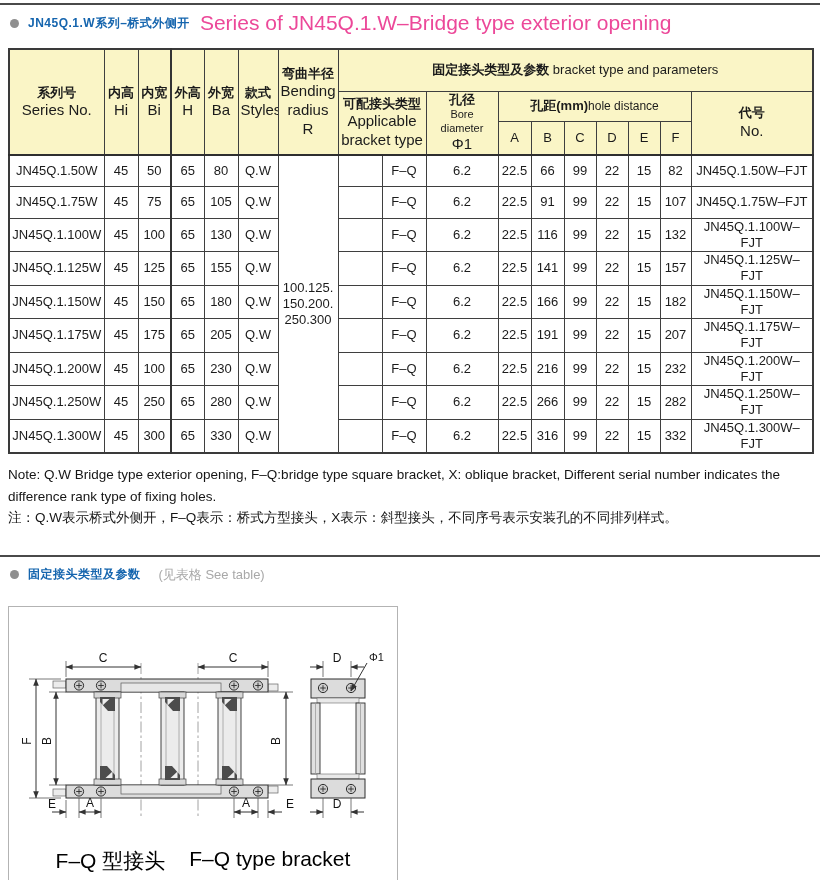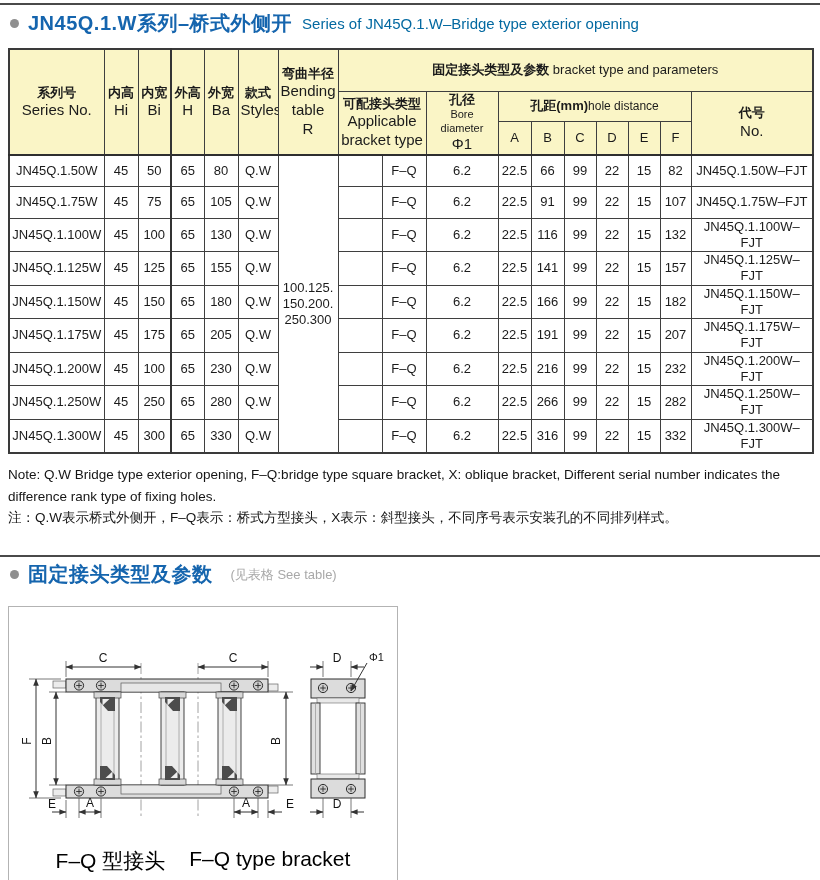--- a/index.html
+++ b/index.html
@@ -2,22 +2,22 @@
 <html><head>
 <meta charset="utf-8">
 <style>
   html,body{margin:0;padding:0;width:820px;height:880px;background:#ffffff;overflow:hidden;
     font-family:"Liberation Sans","DejaVu Sans",sans-serif;color:#1b1b1b;}
   .rule{height:2px;background:#4a4a4a;}
   .rule-top{margin-top:3px;}
   .rule-mid{margin-top:26px;}
   .section-heading{display:flex;align-items:center;padding-left:10px;margin-top:6px;height:24px;}
   .bullet{width:9px;height:9px;border-radius:50%;background:#8f8f8f;margin-right:9px;flex:0 0 auto;}
-  .h-zh{font-size:20px;font-weight:bold;color:#1565ae;letter-spacing:0.5px;}
-  .h-en{font-size:15px;color:#0369a1;margin-left:10px;}
+  .h-zh{font-size:12px;font-weight:bold;color:#1565ae;letter-spacing:0.5px;}
+  .h-en{font-size:21px;color:#ec4899;margin-left:10px;}
   .h-aside{font-size:13px;color:#a8a8a8;margin-left:18px;}
 
   table.spec{border-collapse:collapse;table-layout:fixed;width:804px;margin:13px 8px 0 8px;
     border:2px solid #3a3a3a;}
   table.spec th,table.spec td{border:1px solid #3f3f3f;padding:0 2px;text-align:center;vertical-align:middle;
     font-size:13px;line-height:1.25;overflow:hidden;}
   table.spec thead th{background:#faf5c6;font-weight:normal;}
   table.spec .zh{font-weight:bold;font-size:13px;display:block;}
   table.spec .zh-in{font-weight:bold;font-size:13px;}
   table.spec .en{font-size:15px;display:block;}
@@ -109,21 +109,21 @@
           <span class="zh">外宽</span>
             <span class="en">Ba</span>
           </th>
         <th rowspan="3">
           <span class="zh">款式</span>
             <span class="en">Styles</span>
           </th>
         <th rowspan="3">
           <span class="zh">弯曲半径</span>
             <span class="en">Bending</span>
-            <span class="en">table</span>
+            <span class="en">radius</span>
             <span class="en">R</span>
           </th>
         <th colspan="10">
           <span class="zh-in">固定接头类型及参数</span>&nbsp;<span style="font-size:13px;">bracket type and parameters</span></th>
       </tr>
       <tr class="hrow2">
         <th colspan="2" rowspan="2">
           <span class="zh">可配接头类型</span>
             <span class="en">Applicable</span>
             <span class="en">bracket type</span>

